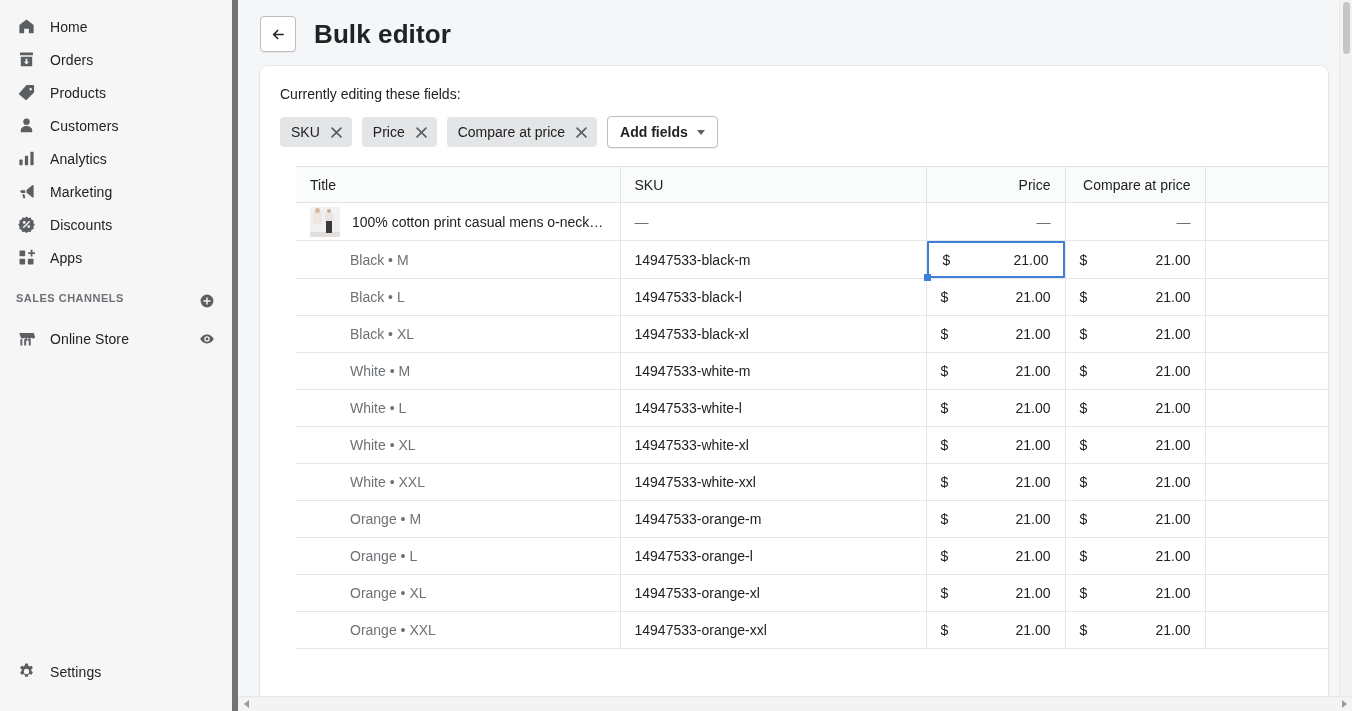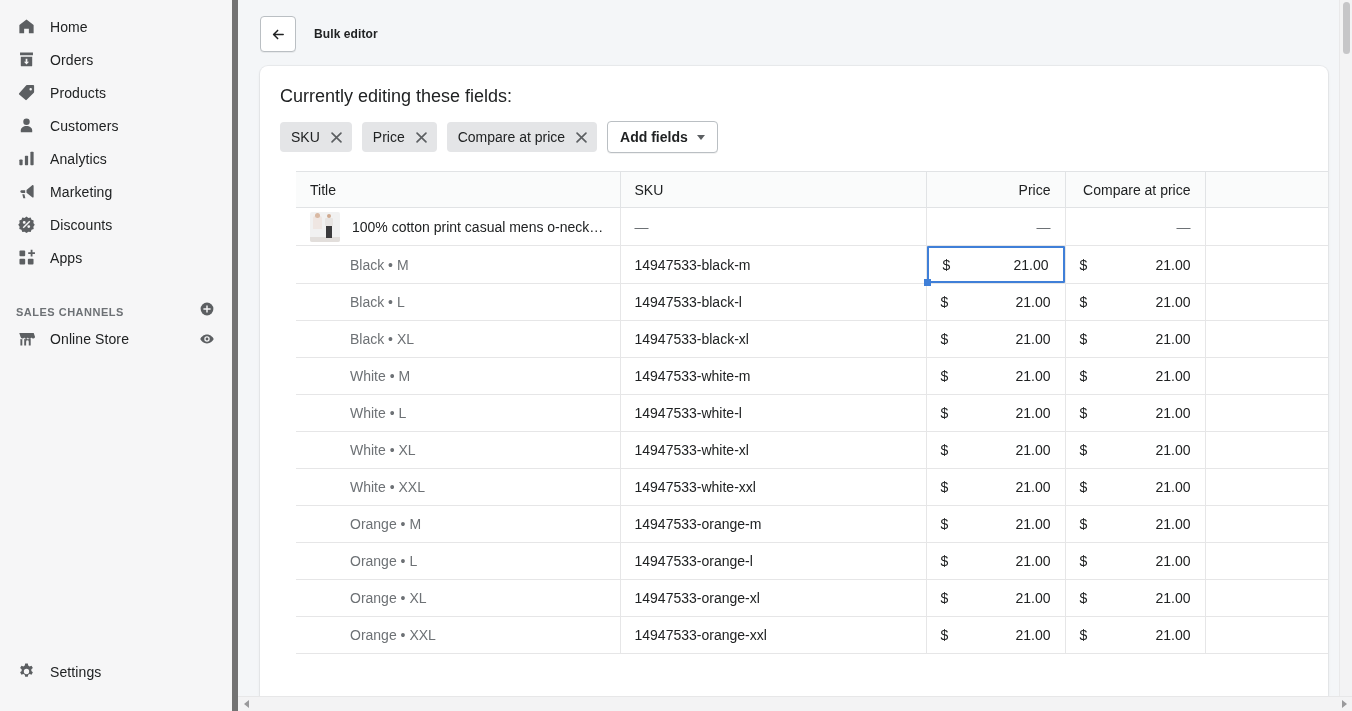--- a/index.html
+++ b/index.html
@@ -26,21 +26,21 @@
     height: 33px; margin: 0 8px; padding: 0 8px;
     border-radius: 4px; cursor: pointer;
   }
   .nav-label {
     font-size: 14px; color: #202223; letter-spacing: .1px;
   }
   .nav-icon { width: 20px; height: 20px; display: flex; align-items: center; justify-content: center; flex: 0 0 20px; }
   .nav-icon svg { display: block; fill: #5c5f62; }
 
   .section-head {
-    display: flex; align-items: flex-end; justify-content: space-between;
+    display: flex; align-items: flex-start; justify-content: space-between;
     margin: 18px 8px 4px; padding: 0 8px; height: 26px;
   }
   .section-title {
     font-size: 11px; font-weight: bold; color: #6d7175;
     letter-spacing: .5px;
   }
   .section-actions { display: flex; align-items: center; gap: 8px; }
   .mini-icon { width: 18px; height: 18px; display: flex; align-items: center; justify-content: center; cursor: pointer; }
   .mini-icon svg { display: block; fill: #5c5f62; }
 
@@ -55,34 +55,34 @@
     display: flex; align-items: center; gap: 18px;
     padding: 16px 0 14px 22px;
   }
   .back-btn {
     width: 36px; height: 36px; border: 1px solid #babfc3;
     border-radius: 4px; background: #fff;
     display: flex; align-items: center; justify-content: center;
     cursor: pointer; box-shadow: 0 1px 0 rgba(0,0,0,.05);
   }
   .back-btn svg { display: block; stroke: #202223; }
-  .page-title { font-size: 12px; font-weight: bold; color: #202223; letter-spacing: .1px; }
+  .page-title { font-size: 26px; font-weight: bold; color: #202223; letter-spacing: .1px; }
 
   
   .card {
     margin-left: 22px; margin-right: 24px;
     background: #fff;
     border-radius: 8px 8px 0 0;
     box-shadow: 0 0 0 1px rgba(63,63,68,.05), 0 1px 3px rgba(63,63,68,.1);
     overflow: hidden;
     height: 630px;
     display: flex; flex-direction: column;
   }
   .fields-bar { padding: 20px 20px 18px; }
-  .fields-label { font-size: 18px; color: #202223; margin-bottom: 14px; }
+  .fields-label { font-size: 14px; color: #202223; margin-bottom: 14px; }
   .chips { display: flex; align-items: center; gap: 10px; }
   .chip {
     display: inline-flex; align-items: center; gap: 10px;
     background: #e4e5e7; border-radius: 4px;
     height: 30px; padding: 0 9px 0 11px;
     font-size: 14px; color: #202223; cursor: default;
   }
   .chip-x { display: flex; align-items: center; cursor: pointer; }
   .chip-x svg { display: block; stroke: #5c5f62; }
   .add-fields {

